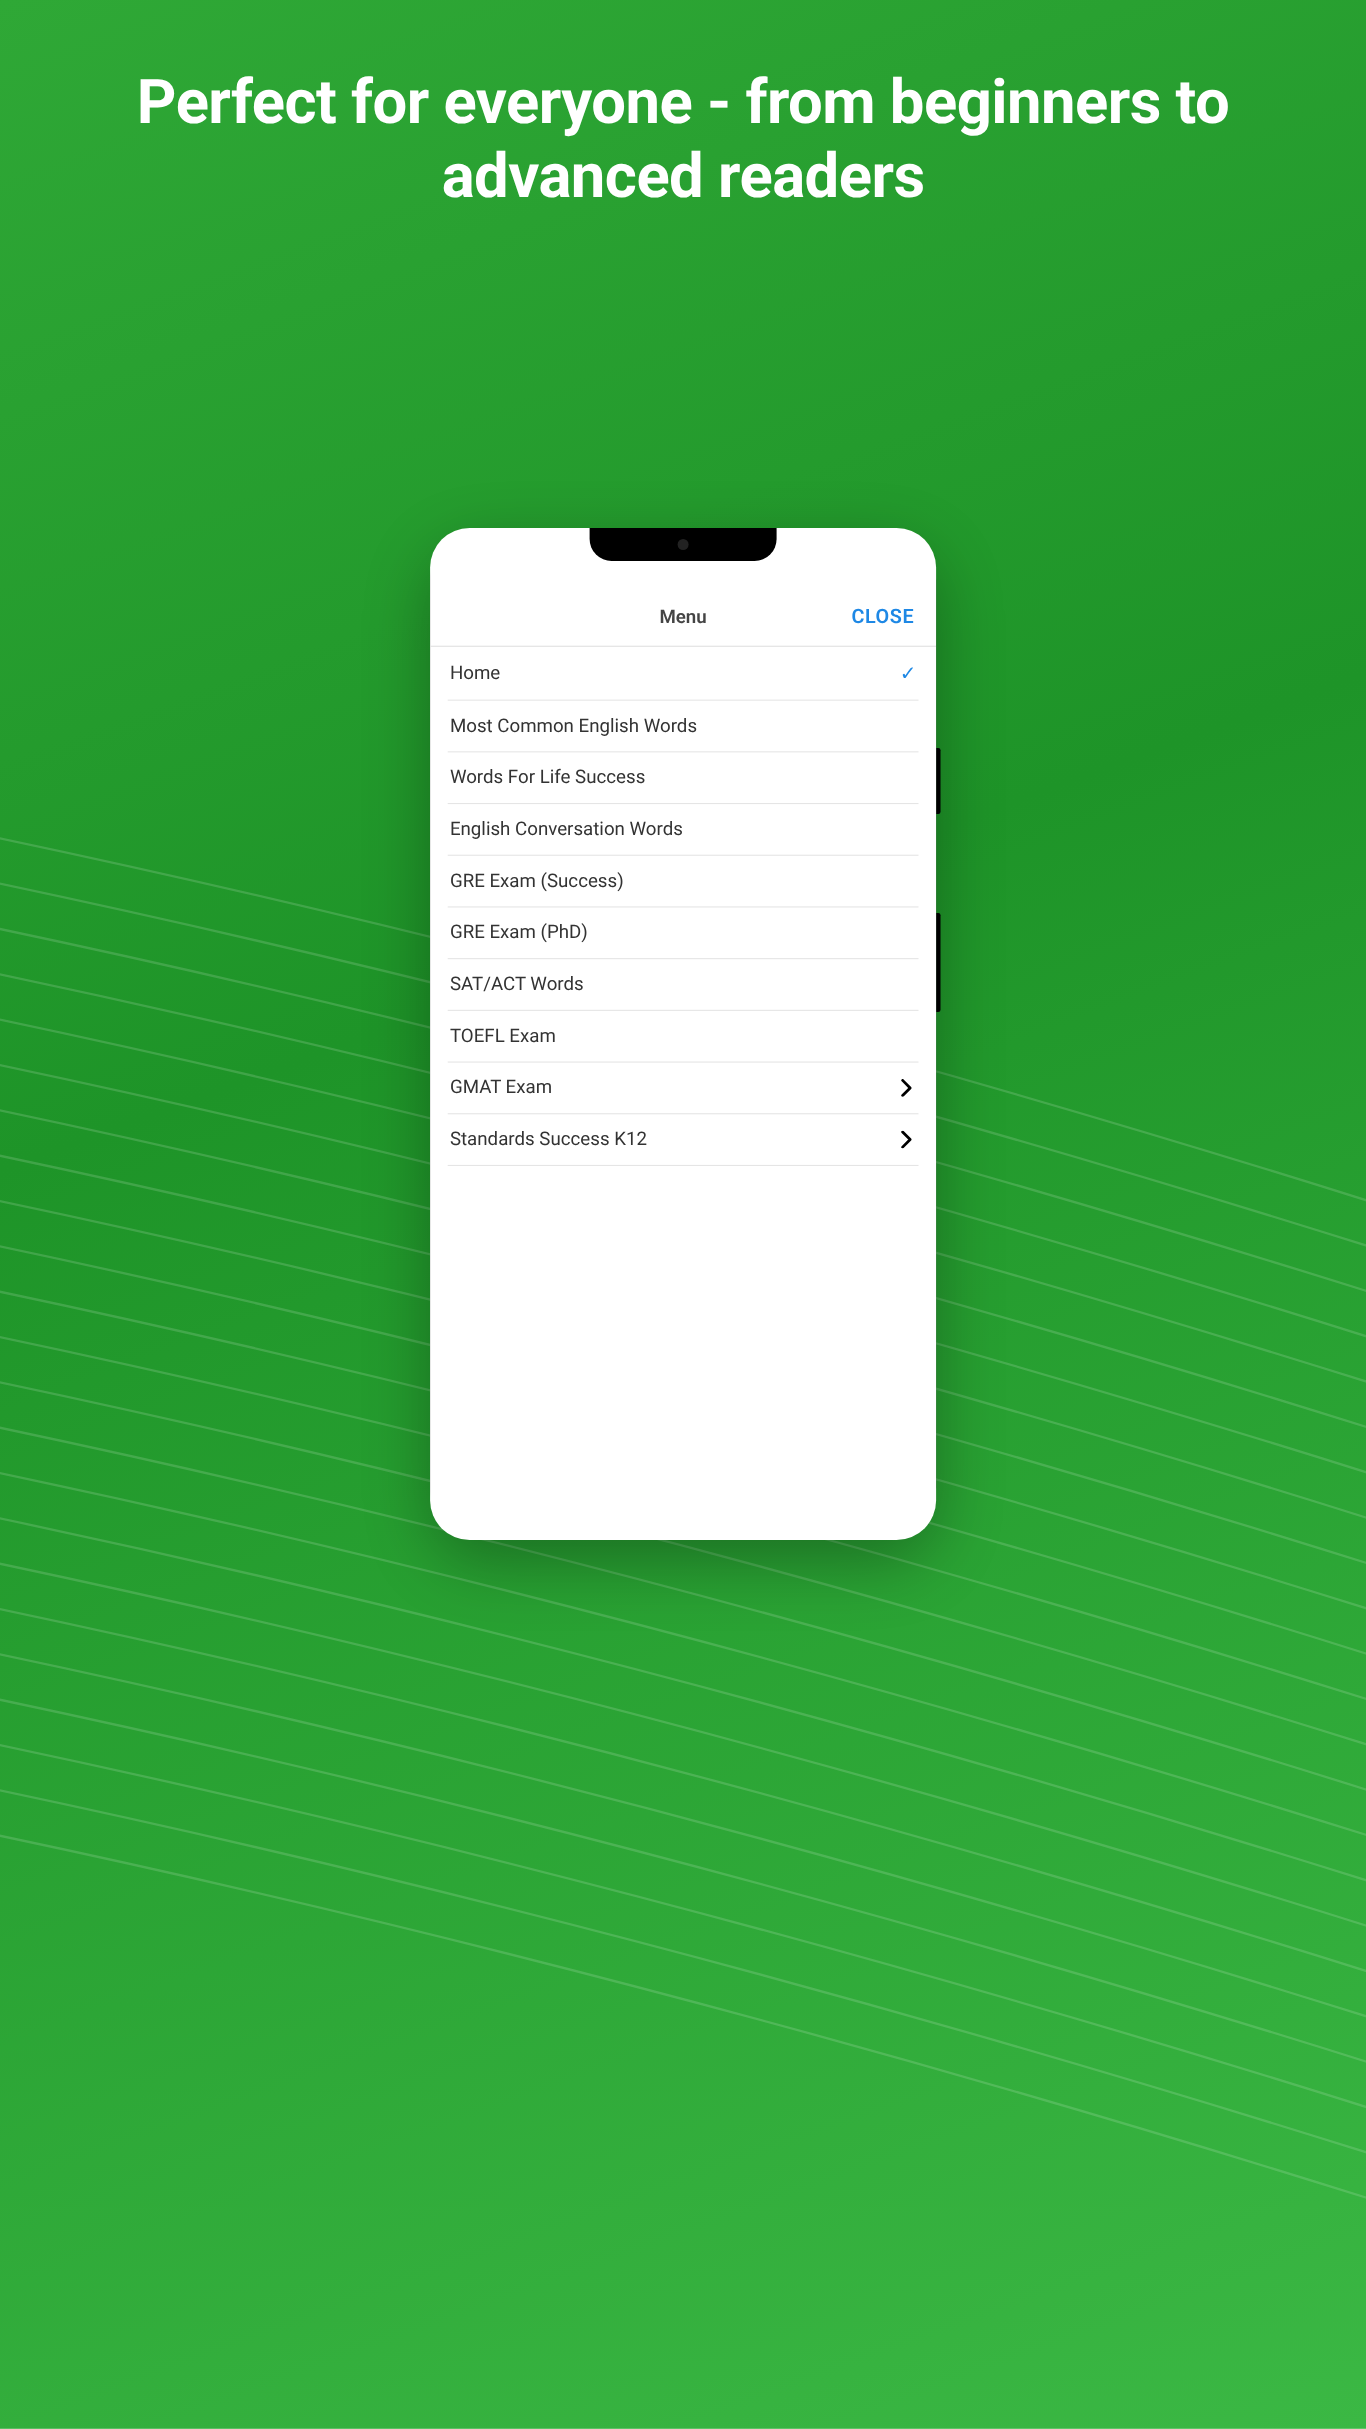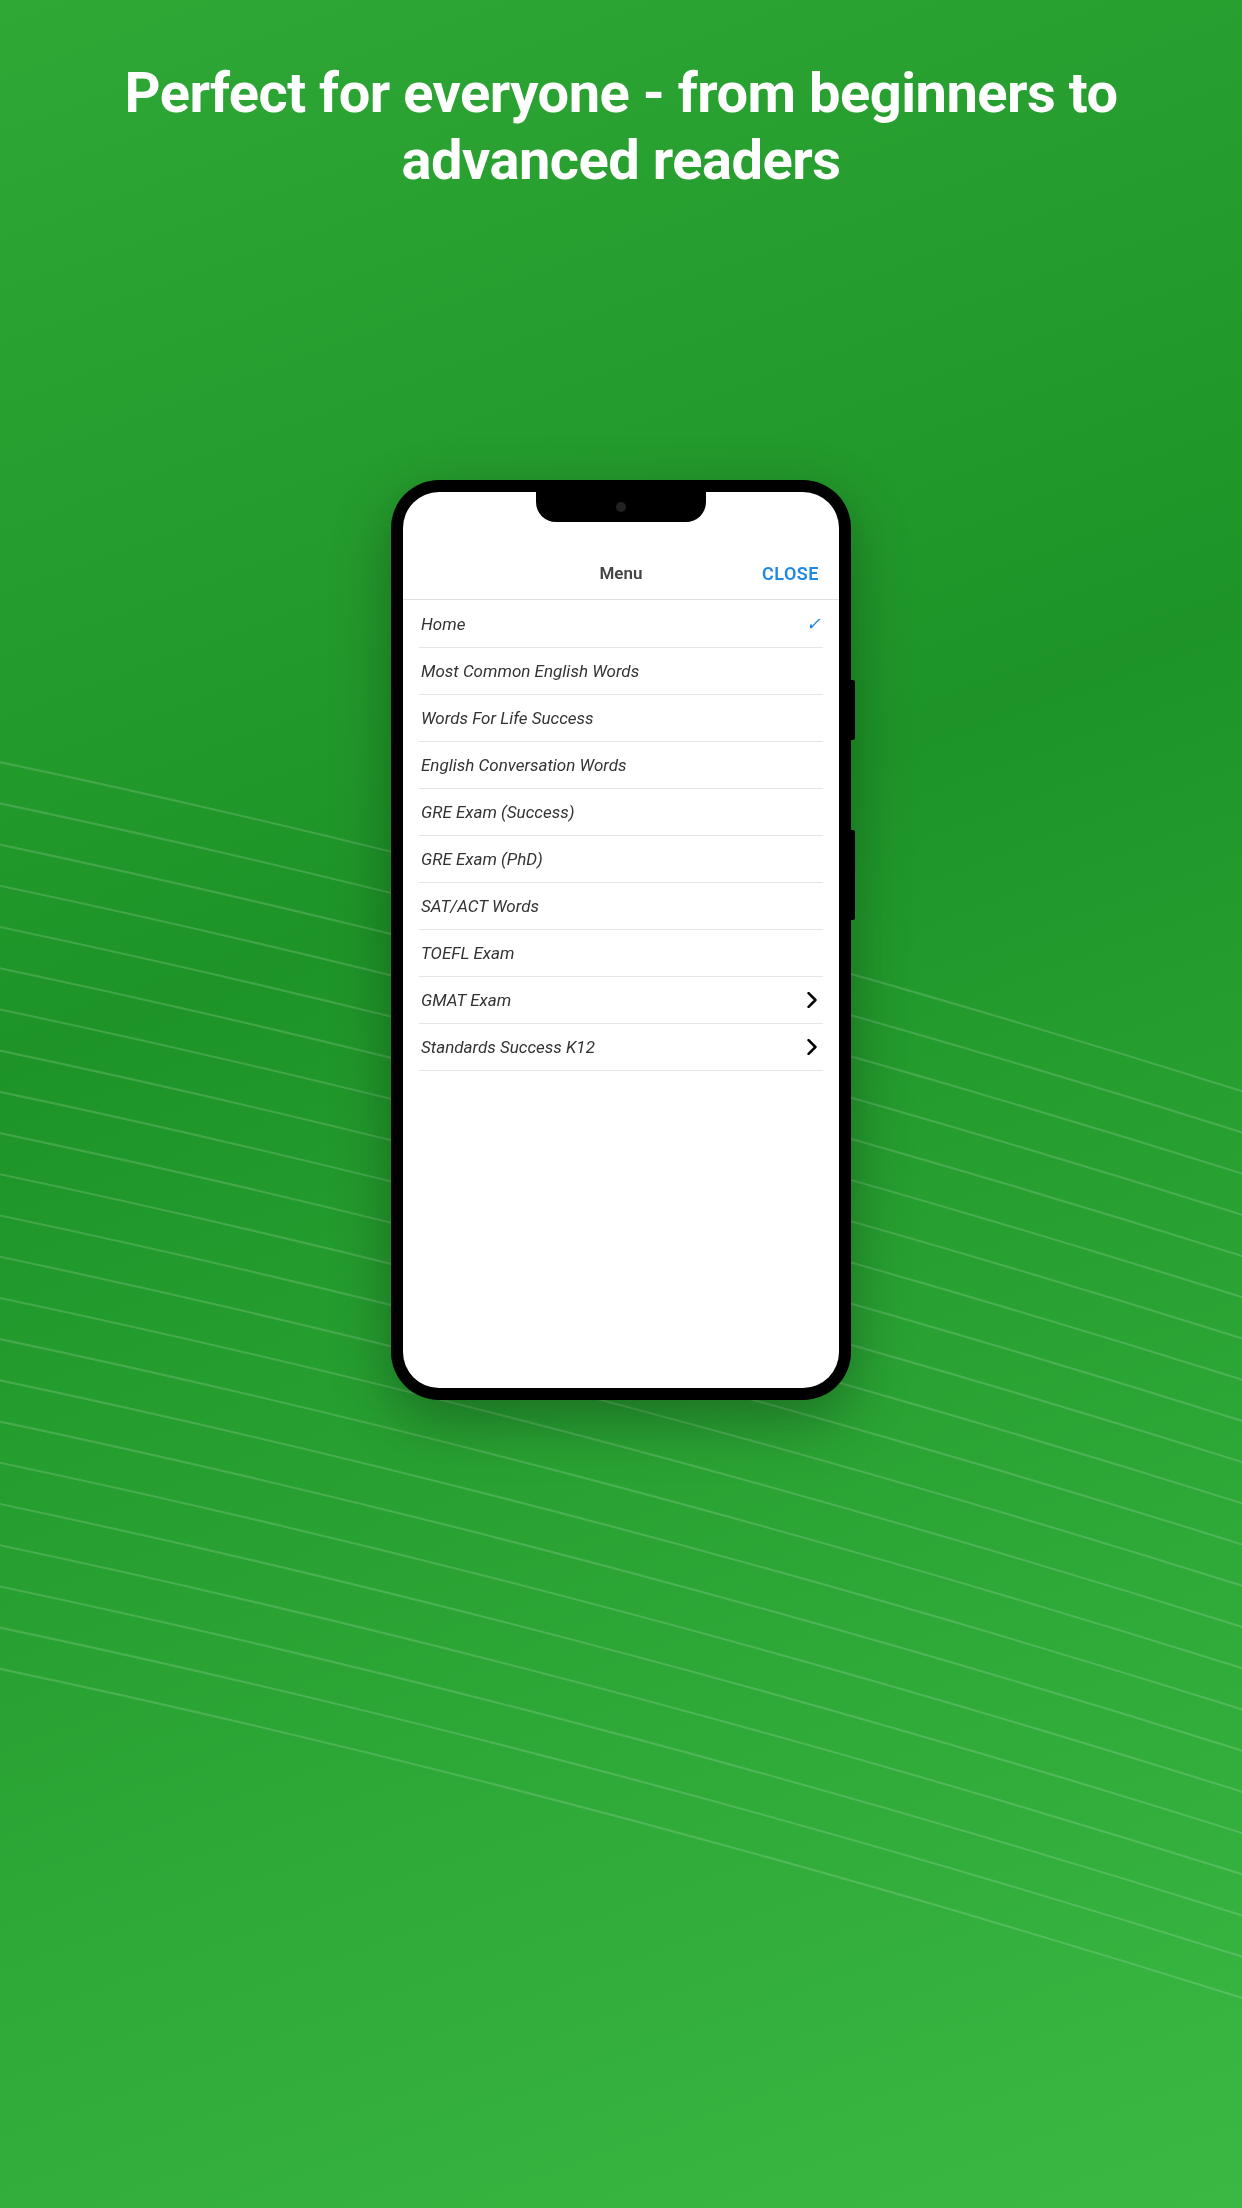--- a/index.html
+++ b/index.html
@@ -39,21 +39,20 @@
     
     .phone-frame {
       position: absolute;
       left: 50%;
       transform: translateX(-50%);
       top: 480px;
       width: 460px;
       height: 920px;
       background: #000;
       border-radius: 48px;
-      padding: 12px;
       box-shadow: 0 20px 60px rgba(0,0,0,0.3);
     }
     
     .phone-screen {
       width: 100%;
       height: 100%;
       background: #fff;
       border-radius: 36px;
       position: relative;
       overflow: hidden;
@@ -137,21 +136,20 @@
       padding: 0 16px;
     }
     
     .menu-item {
       display: flex;
       align-items: center;
       justify-content: space-between;
       padding: 13px 2px;
       border-bottom: 1px solid #e5e5e5;
       cursor: pointer;
-      font-style: italic;
     }
     
     .menu-item-label {
       font-size: 17px;
       color: #333;
     }
     
     .check-icon {
       color: #1e88e5;
       font-size: 18px;

